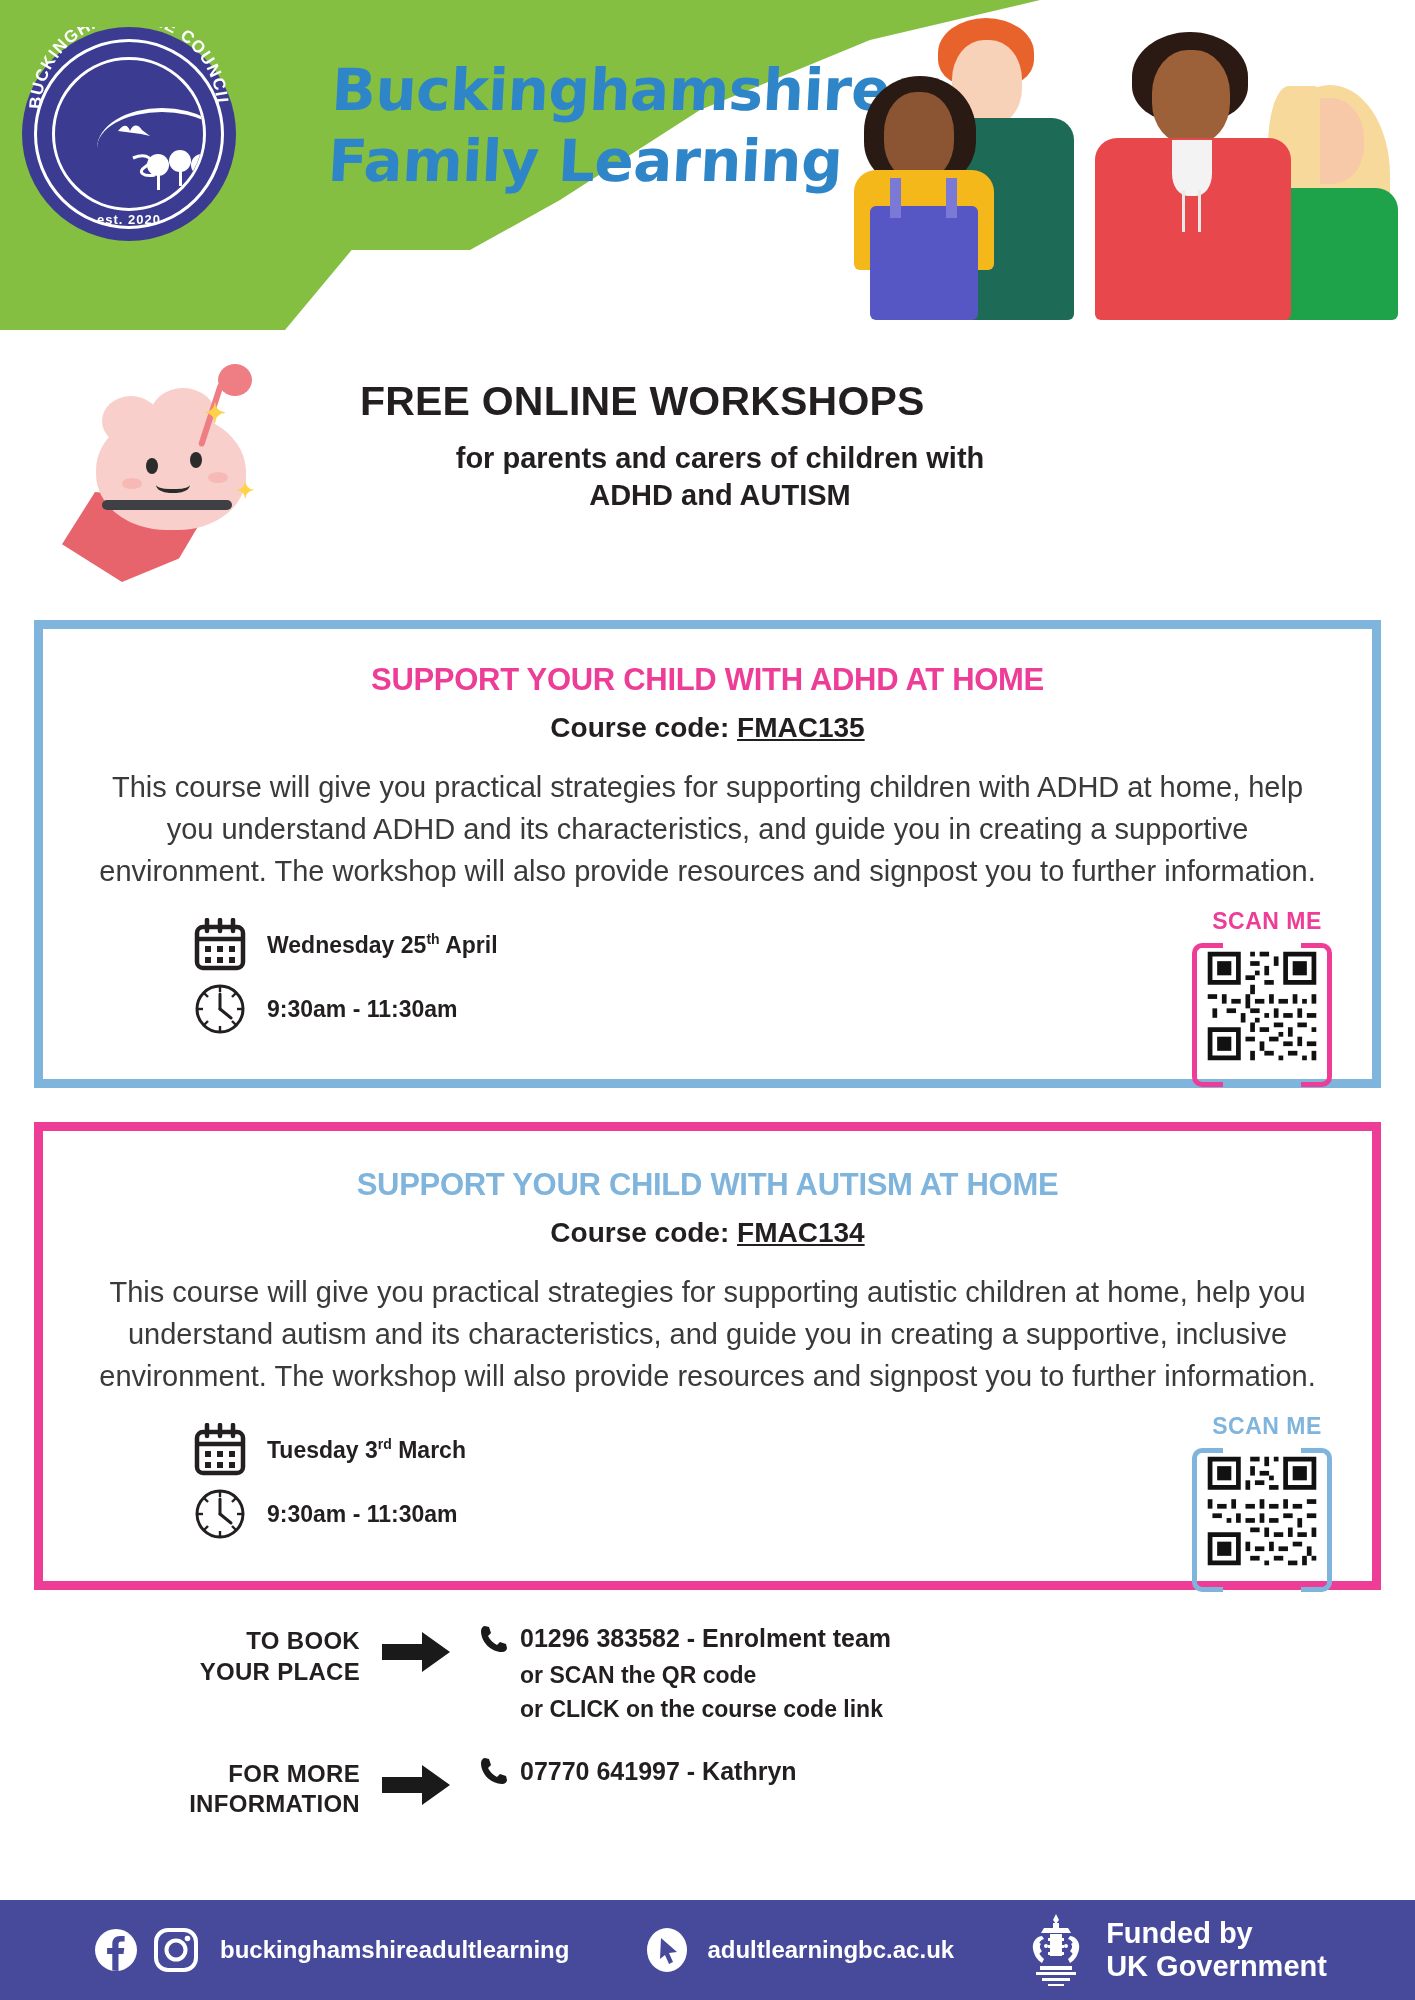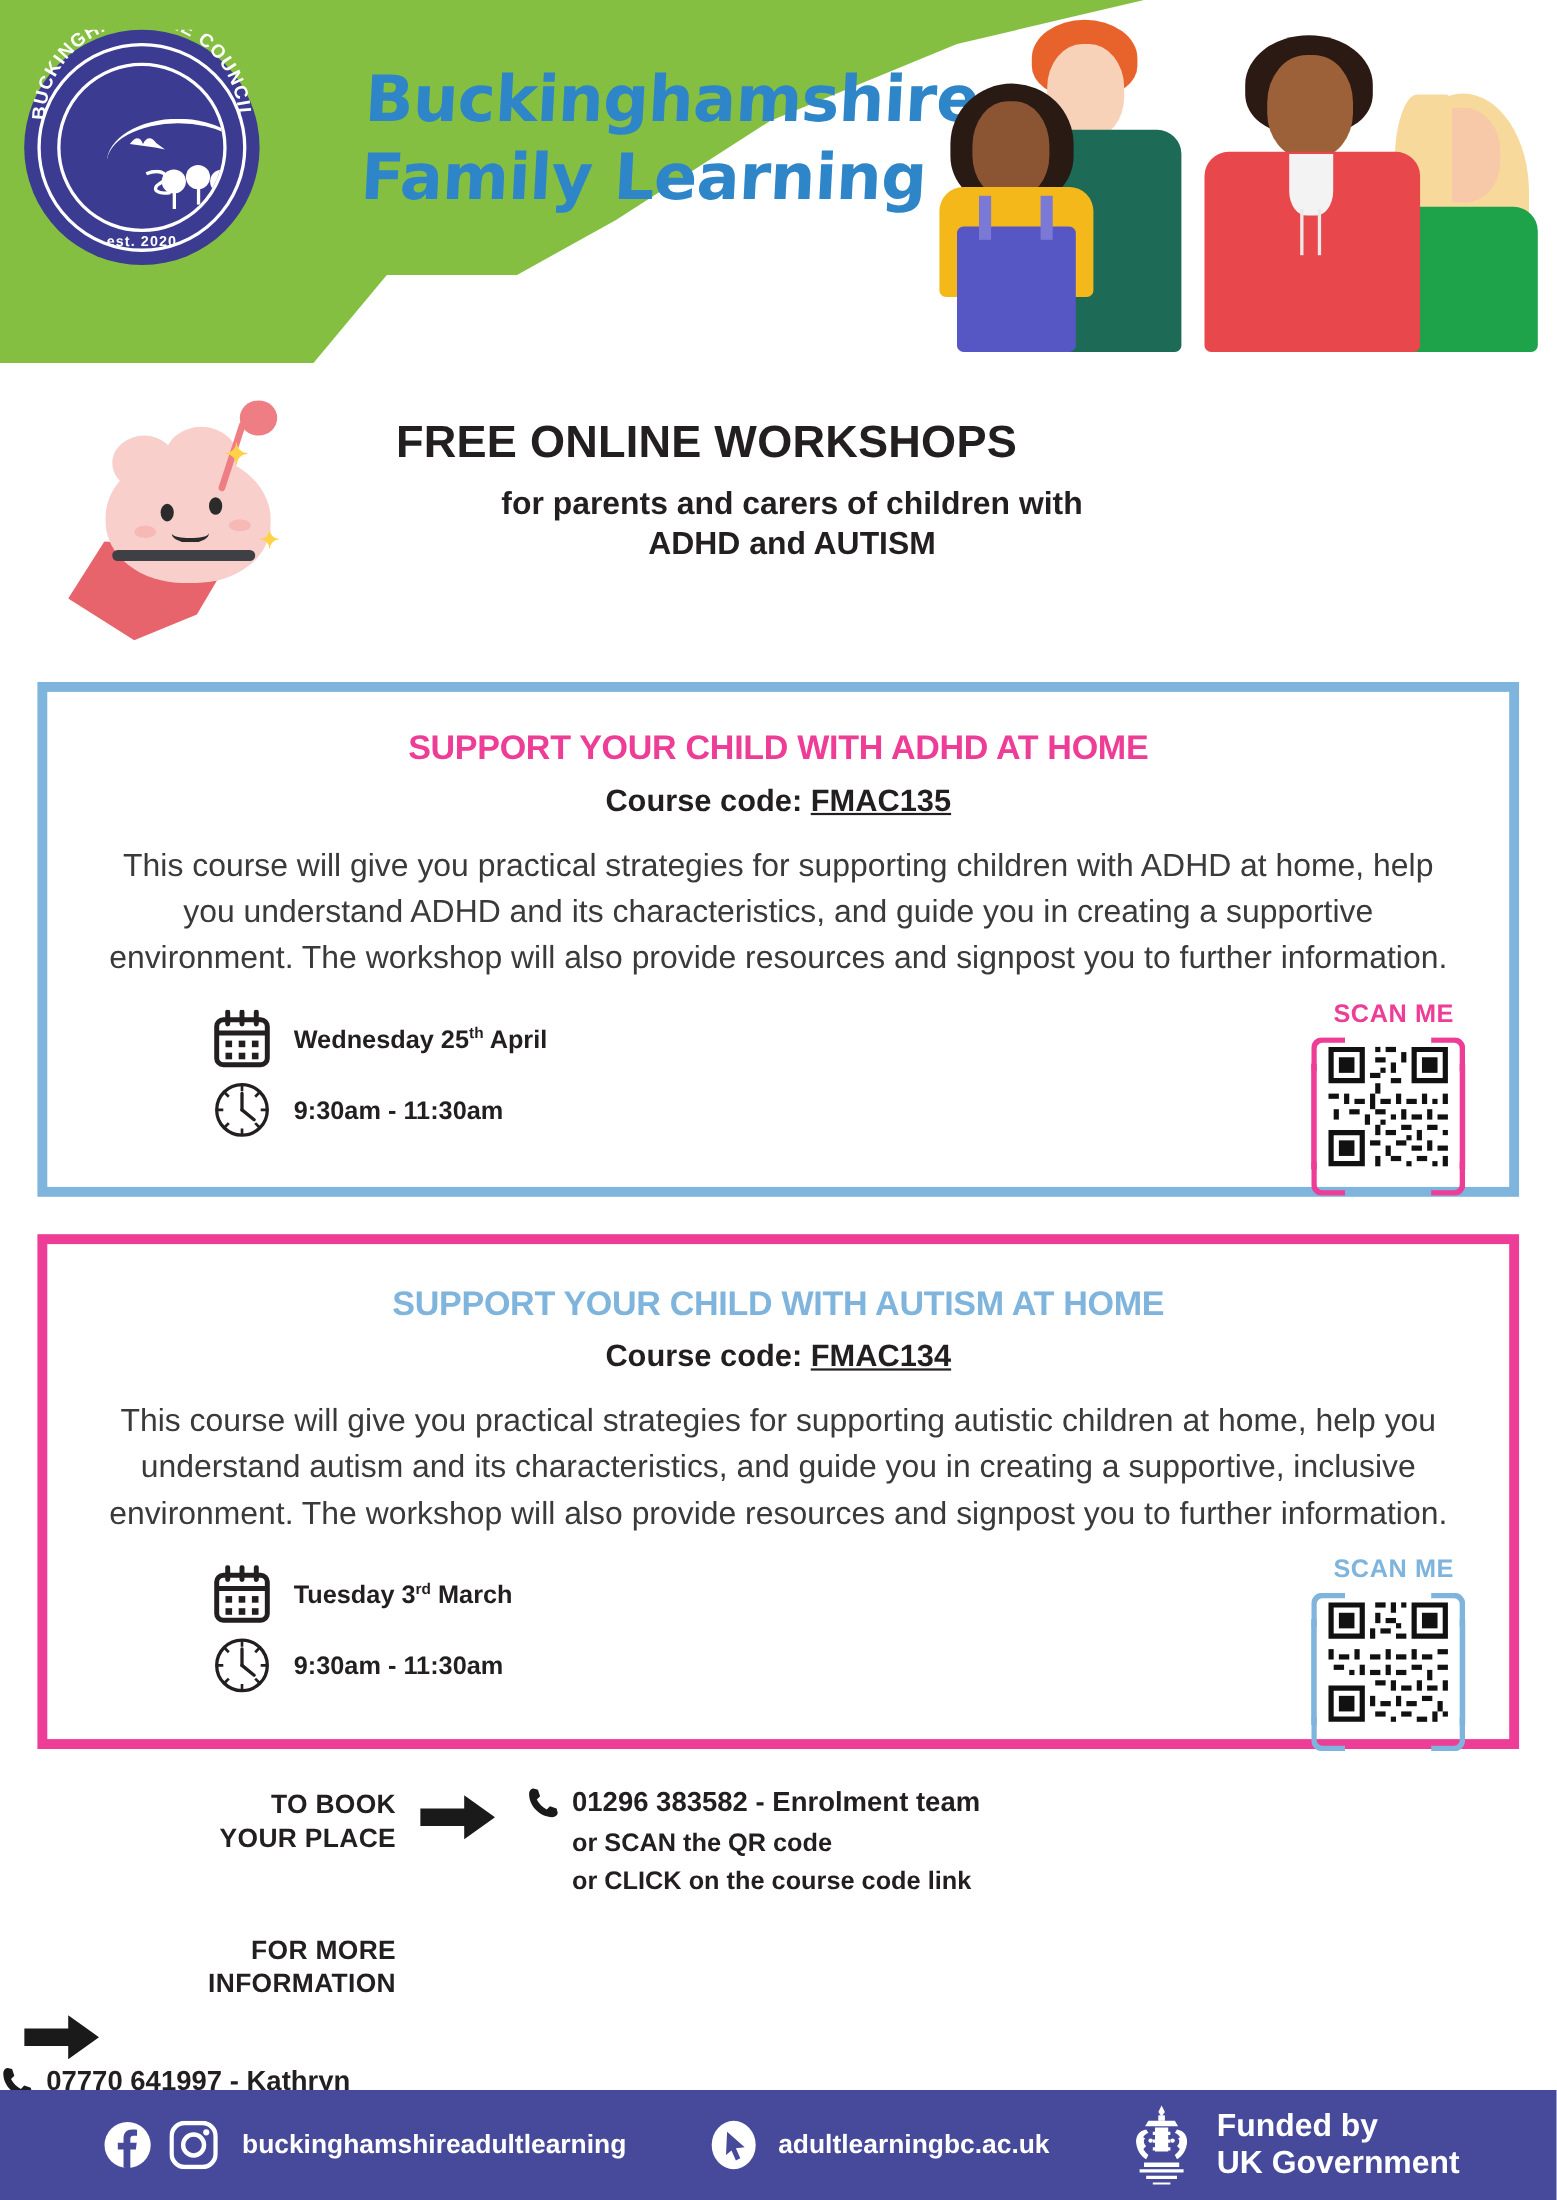--- a/index.html
+++ b/index.html
@@ -504,21 +504,21 @@
         </svg>
         <span>01296 383582 - Enrolment team</span>
       </div>
       <div class="sub-lines">
         <div>or SCAN the QR code</div>
         <div>or CLICK on the course code link</div>
       </div>
     </div>
   </div>
 
-  <div class="book-row" style="margin-top:26px;flex-direction:column;">
+  <div class="book-row" style="margin-top:26px;">
     <div class="book-left">
       <div>FOR MORE</div>
       <div>INFORMATION</div>
     </div>
     <svg class="arrow" viewBox="0 0 70 44">
       <path d="M0 14 h40 v-12 l28 20 l-28 20 v-12 h-40 z" fill="#1a1a1a"></path>
     </svg>
     <div class="book-right">
       <div class="phone-line">
         <svg class="phone-ic" viewBox="0 0 32 32">

